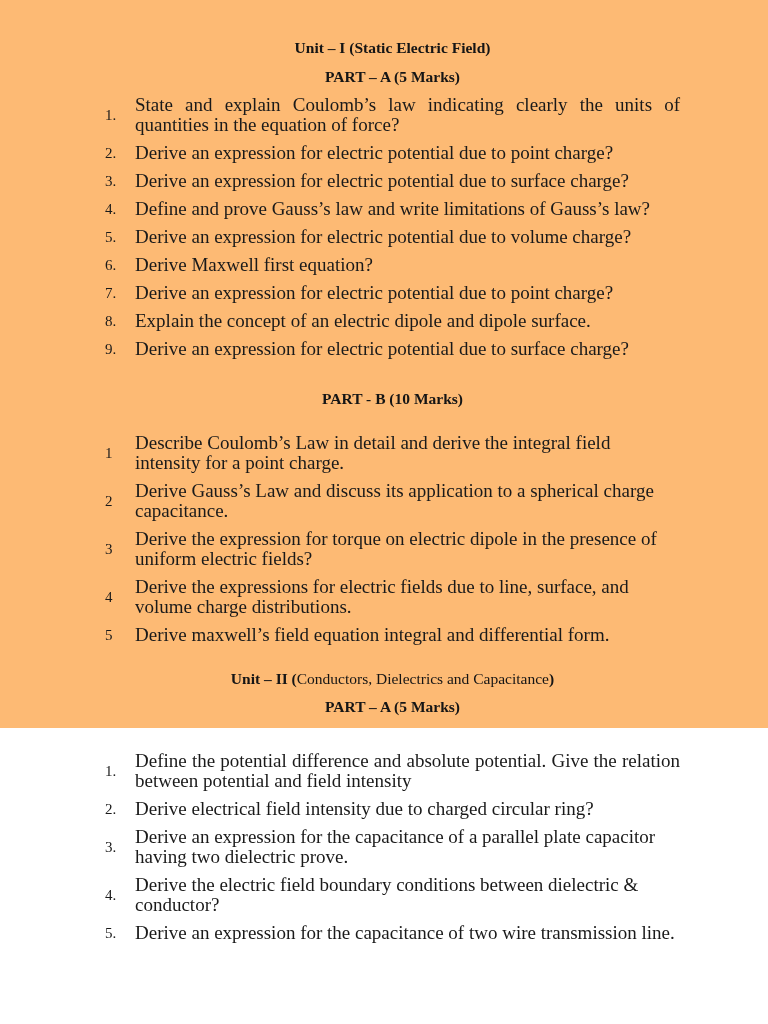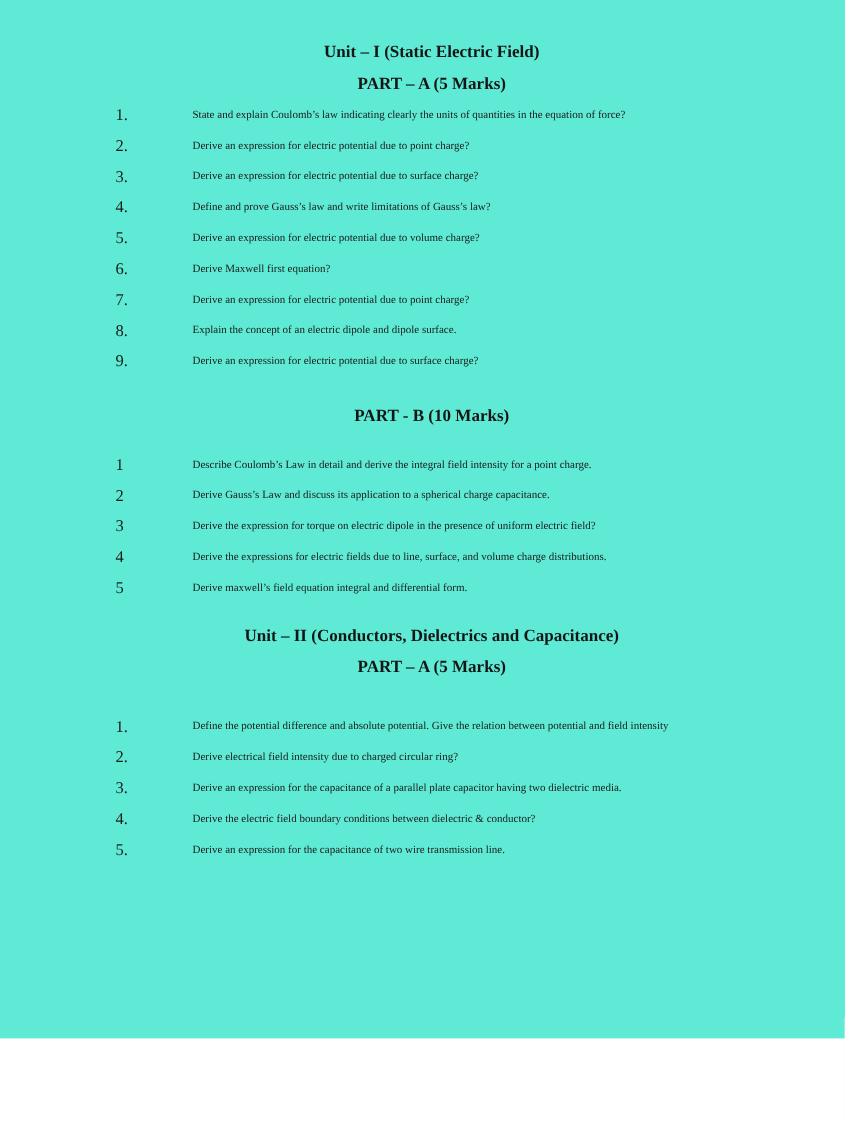--- a/index.html
+++ b/index.html
@@ -6,55 +6,54 @@
   html, body { background: #ffffff; }
   body {
     width: 768px;
     height: 1024px;
     font-family: "Liberation Serif", "DejaVu Serif", serif;
     color: #1a1a1a;
     overflow: hidden;
   }
   .page {
     width: 768px;
-    height: 944px;
-    background: #5eead4;
+    height: 728px;
+    background: #fdba74;
     padding: 38px 88px 0 105px;
   }
   .doc-heading {
     text-align: center;
     font-weight: bold;
     font-size: 15.5px;
     line-height: 20px;
     color: #151515;
   }
   .unit1-title { margin-bottom: 9px; }
   .part-a-heading { margin-bottom: 8px; }
   .part-b-heading { margin-top: 30px; margin-bottom: 24px; }
   .unit2-title { margin-top: 24px; margin-bottom: 8px; }
   .unit2-part-a-heading { margin-bottom: 34px; }
-  .unit2-title .regular { font-weight: bold; }
+  .unit2-title .regular { font-weight: normal; }
   .q-row {
     display: flex;
     align-items: center;
     margin-bottom: 8px;
   }
   .q-num {
     flex: 0 0 30px;
     font-size: 15px;
     line-height: 20px;
     color: #1a1a1a;
   }
   .q-text {
     flex: 1 1 auto;
-    font-size: 10px;
+    font-size: 19px;
     line-height: 20px;
     color: #1a1a1a;
     text-align: left;
-    margin-left: 40px;
   }
   .q-text.justify { text-align: justify; }
 </style>
 </head>
 <body>
 
 <div class="page">
 
   <div class="doc-heading unit1-title">Unit – I (Static Electric Field)</div>
 
@@ -102,21 +101,21 @@
   <div class="q-row">
     <div class="q-num">1</div>
     <div class="q-text">Describe Coulomb’s Law in detail and derive the integral field intensity for a point charge.</div>
   </div>
   <div class="q-row">
     <div class="q-num">2</div>
     <div class="q-text">Derive Gauss’s Law and discuss its application to a spherical charge capacitance.</div>
   </div>
   <div class="q-row">
     <div class="q-num">3</div>
-    <div class="q-text">Derive the expression for torque on electric dipole in the presence of uniform electric field?</div>
+    <div class="q-text">Derive the expression for torque on electric dipole in the presence of uniform electric fields?</div>
   </div>
   <div class="q-row">
     <div class="q-num">4</div>
     <div class="q-text">Derive the expressions for electric fields due to line, surface, and volume charge distributions.</div>
   </div>
   <div class="q-row">
     <div class="q-num">5</div>
     <div class="q-text">Derive maxwell’s field equation integral and differential form.</div>
   </div>
 
@@ -129,21 +128,21 @@
   <div class="q-row">
     <div class="q-num">1.</div>
     <div class="q-text justify">Define the potential difference and absolute potential. Give the relation between potential and field intensity</div>
   </div>
   <div class="q-row">
     <div class="q-num">2.</div>
     <div class="q-text">Derive electrical field intensity due to charged circular ring?</div>
   </div>
   <div class="q-row">
     <div class="q-num">3.</div>
-    <div class="q-text">Derive an expression for the capacitance of a parallel plate capacitor having two dielectric media.</div>
+    <div class="q-text">Derive an expression for the capacitance of a parallel plate capacitor having two dielectric prove.</div>
   </div>
   <div class="q-row">
     <div class="q-num">4.</div>
     <div class="q-text">Derive the electric field boundary conditions between dielectric &amp; conductor?</div>
   </div>
   <div class="q-row">
     <div class="q-num">5.</div>
     <div class="q-text">Derive an expression for the capacitance of two wire transmission line.</div>
   </div>
 

